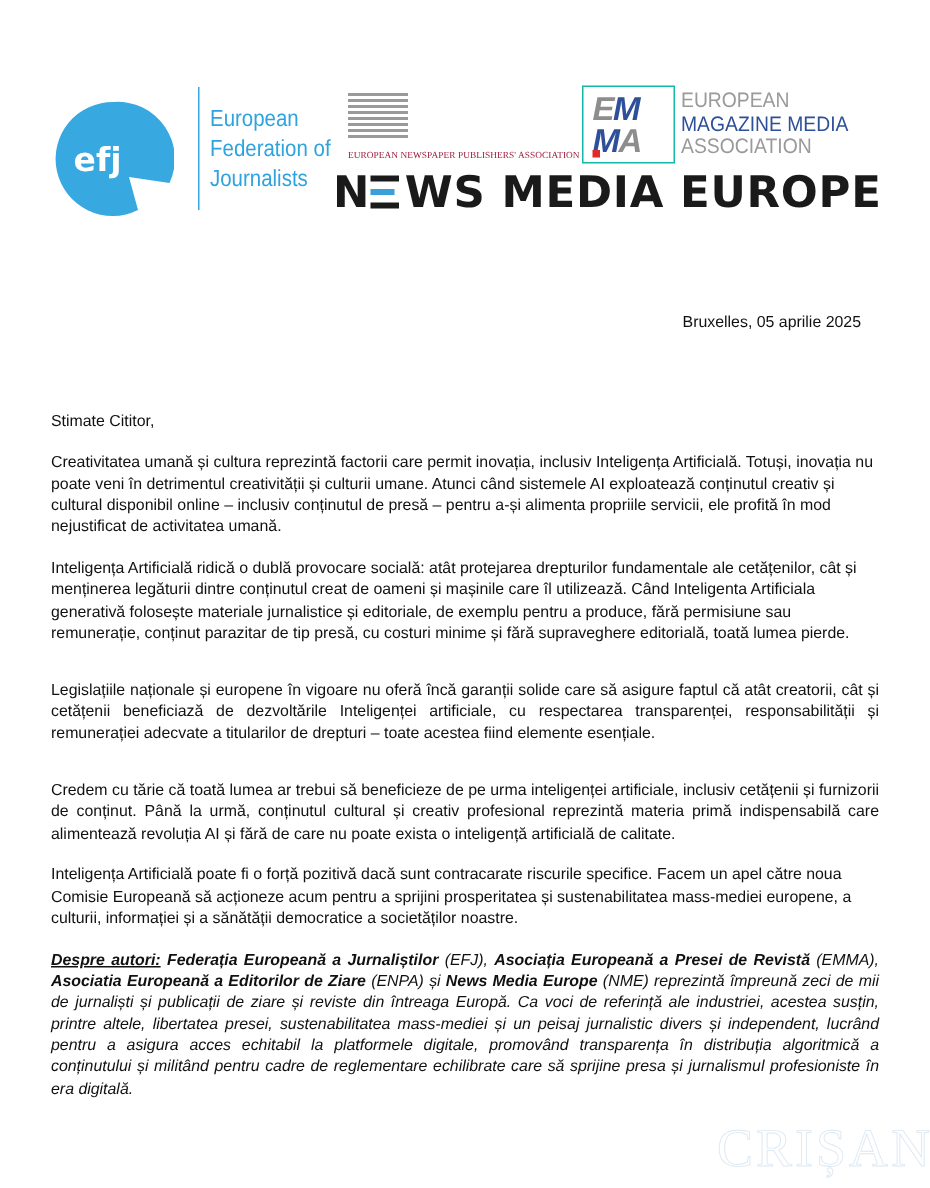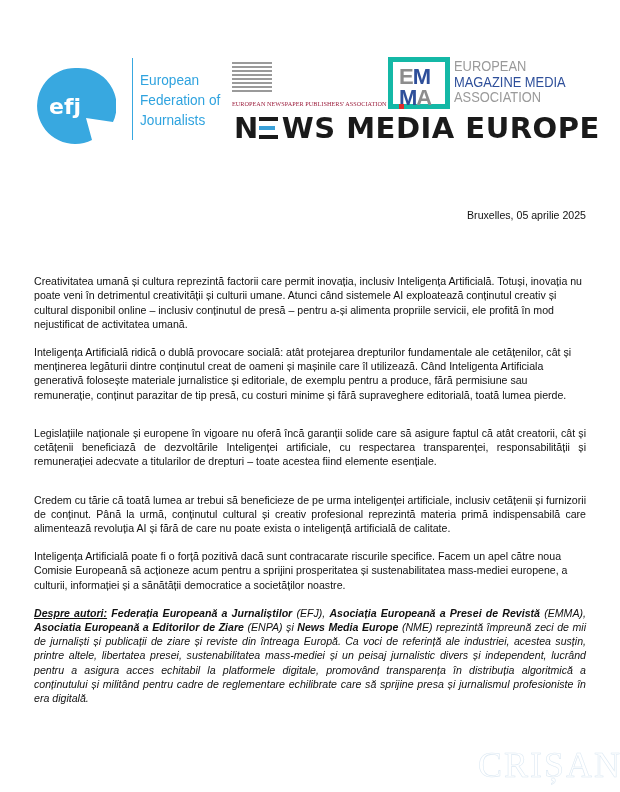--- a/index.html
+++ b/index.html
@@ -16,41 +16,41 @@
 
     .enpa-logo { position: absolute; left: 232px; top: 58px; width: 152px; height: 52px; }
     .enpa-lines { position: absolute; left: 0; top: 4px; width: 40px; height: 34px; }
     .enpa-lines span { display:block; height:2px; margin-bottom:2px; background:#9a9a9a; }
     .enpa-word { position: absolute; left: 6px; top: -6px; font-family: "Liberation Serif", serif;
                  font-size: 46px; color: #9b1c3b; letter-spacing: 0px; line-height: 50px; }
     .enpa-sub { position: absolute; left: 0; top: 42px; font-family: "Liberation Serif", serif;
                 font-size: 6.2px; color: #9b1c3b; white-space: nowrap; letter-spacing: 0.05px; }
 
     .emma-logo { position: absolute; left: 388px; top: 57px; width: 230px; height: 52px; }
-    .emma-box { position: absolute; left: 0; top: 0; width: 62px; height: 52px; border: 5px solid #14b8a6; box-sizing: border-box; background:#fff; }
+    .emma-box { position: absolute; left: 0; top: 0; width: 62px; height: 52px; border: 1px solid #14b8a6; box-sizing: border-box; background:#fff;font-style:italic; }
     .emma-letters { position: absolute; left: 6px; top: 4px; font-family: "Liberation Sans", sans-serif; font-weight: bold;
                     font-size: 22px; line-height: 21px; letter-spacing: -1px; }
     .emma-e { color: #8d8d8d; }
     .emma-m { color: #2e4f9a; }
     .emma-dot { position: absolute; left: 6px; top: 42px; width: 5px; height: 5px; background: #e02a2a; }
     .emma-name { position: absolute; left: 66px; top: 2px; font-family: "Liberation Sans", sans-serif; font-size: 14px;
                  line-height: 15.5px; transform: scaleX(0.92); transform-origin: left top; white-space: nowrap; }
     .emma-name .l1 { color: #9a9a9a; }
     .emma-name .l2 { color: #2e4f9a; }
     .emma-name .l3 { color: #9a9a9a; }
 
-    .nme-logo { position: absolute; left: 234px; top: 111px; font-family: "DejaVu Sans", sans-serif; font-weight: bold;
+    .nme-logo { position: absolute; left: 222px; top: 111px; font-family: "DejaVu Sans", sans-serif; font-weight: bold;
                 font-size: 29px; line-height: 34px; color: #1a1a1a; letter-spacing: 0.5px; white-space: nowrap;
                 transform: scaleX(1.0); transform-origin: left top; }
     .nme-e { position: relative; display: inline-block; width: 22px; height: 22px; vertical-align: -1px; margin-right: 1px; }
     .nme-e span { position: absolute; left: 0; height: 4px; background: #1a1a1a; }
     .nme-e .bar2 { background: #3aa0d8; }
 
     
-    .date { position: absolute; right: 34px; top: 209px; font-size: 10.6px; color:#111; }
+    .date { position: absolute; right: 46px; top: 209px; font-size: 10.6px; color:#111; }
     .letter { position: absolute; left: 34px; top: 274px; width: 552px; font-size: 10.6px; line-height: 14.3px; color: #111; }
     .letter p { margin: 0 0 13.5px 0; }
     .letter p.salutation { margin-bottom: 13px; }
     .letter p.justify { text-align: justify; margin-top: 24px; }
     .about { font-style: italic; text-align: justify; margin-top: 2px; }
     .about .lead { font-weight: bold; text-decoration: underline; }
     .about b { font-weight: bold; }
 
     .watermark { position: absolute; left: 478px; top: 744px; font-family: "Liberation Serif", serif; font-size: 36px;
                  color: transparent; -webkit-text-stroke: 0.6px #dde9f3; letter-spacing: 2px; white-space: nowrap; }
@@ -100,20 +100,21 @@
   </div>
 </div>
 
 <div class="nme-logo">
   <span>N</span><span class="nme-e"><span style="top:0;width:19px"></span><span class="bar2" style="top:9px;width:16px"></span><span style="top:18px;width:19px"></span></span><span>WS MEDIA EUROPE</span>
 </div>
 
 <div class="date">Bruxelles, 05 aprilie 2025</div>
 
 <div class="letter">
+  <p class="salutation">Stimate Cititor,</p>
   <p>Creativitatea umană și cultura reprezintă factorii care permit inovația, inclusiv Inteligența Artificială. Totuși, inovația nu poate veni în detrimentul creativității și culturii umane. Atunci când sistemele AI exploatează conținutul creativ și cultural disponibil online – inclusiv conținutul de presă – pentru a-și alimenta propriile servicii, ele profită în mod nejustificat de activitatea umană.</p>
   <p>Inteligența Artificială ridică o dublă provocare socială: atât protejarea drepturilor fundamentale ale cetățenilor, cât și menținerea legăturii dintre conținutul creat de oameni și mașinile care îl utilizează. Când Inteligenta Artificiala generativă folosește materiale jurnalistice și editoriale, de exemplu pentru a produce, fără permisiune sau remunerație, conținut parazitar de tip presă, cu costuri minime și fără supraveghere editorială, toată lumea pierde.</p>
   <p class="justify">Legislațiile naționale și europene în vigoare nu oferă încă garanții solide care să asigure faptul că atât creatorii, cât și cetățenii beneficiază de dezvoltările Inteligenței artificiale, cu respectarea transparenței, responsabilității și remunerației adecvate a titularilor de drepturi – toate acestea fiind elemente esențiale.</p>
   <p class="justify">Credem cu tărie că toată lumea ar trebui să beneficieze de pe urma inteligenței artificiale, inclusiv cetățenii și furnizorii de conținut. Până la urmă, conținutul cultural și creativ profesional reprezintă materia primă indispensabilă care alimentează revoluția AI și fără de care nu poate exista o inteligență artificială de calitate.</p>
   <p>Inteligența Artificială poate fi o forță pozitivă dacă sunt contracarate riscurile specifice. Facem un apel către noua Comisie Europeană să acționeze acum pentru a sprijini prosperitatea și sustenabilitatea mass-mediei europene, a culturii, informației și a sănătății democratice a societăților noastre.</p>
   <p class="about"><span class="lead">Despre autori:</span> <b>Federația Europeană a Jurnaliștilor</b><span> (EFJ), </span><b>Asociația Europeană a Presei de Revistă</b><span> (EMMA), </span><b>Asociatia Europeană a Editorilor de Ziare</b><span> (ENPA) și </span><b>News Media Europe</b><span> (NME) reprezintă împreună zeci de mii de jurnaliști și publicații de ziare și reviste din întreaga Europă. Ca voci de referință ale industriei, acestea susțin, printre altele, libertatea presei, sustenabilitatea mass-mediei și un peisaj jurnalistic divers și independent, lucrând pentru a asigura acces echitabil la platformele digitale, promovând transparența în distribuția algoritmică a conținutului și militând pentru cadre de reglementare echilibrate care să sprijine presa și jurnalismul profesioniste în era digitală.</span></p>
 </div>
 
 <div class="watermark">CRIȘANA</div>
 

